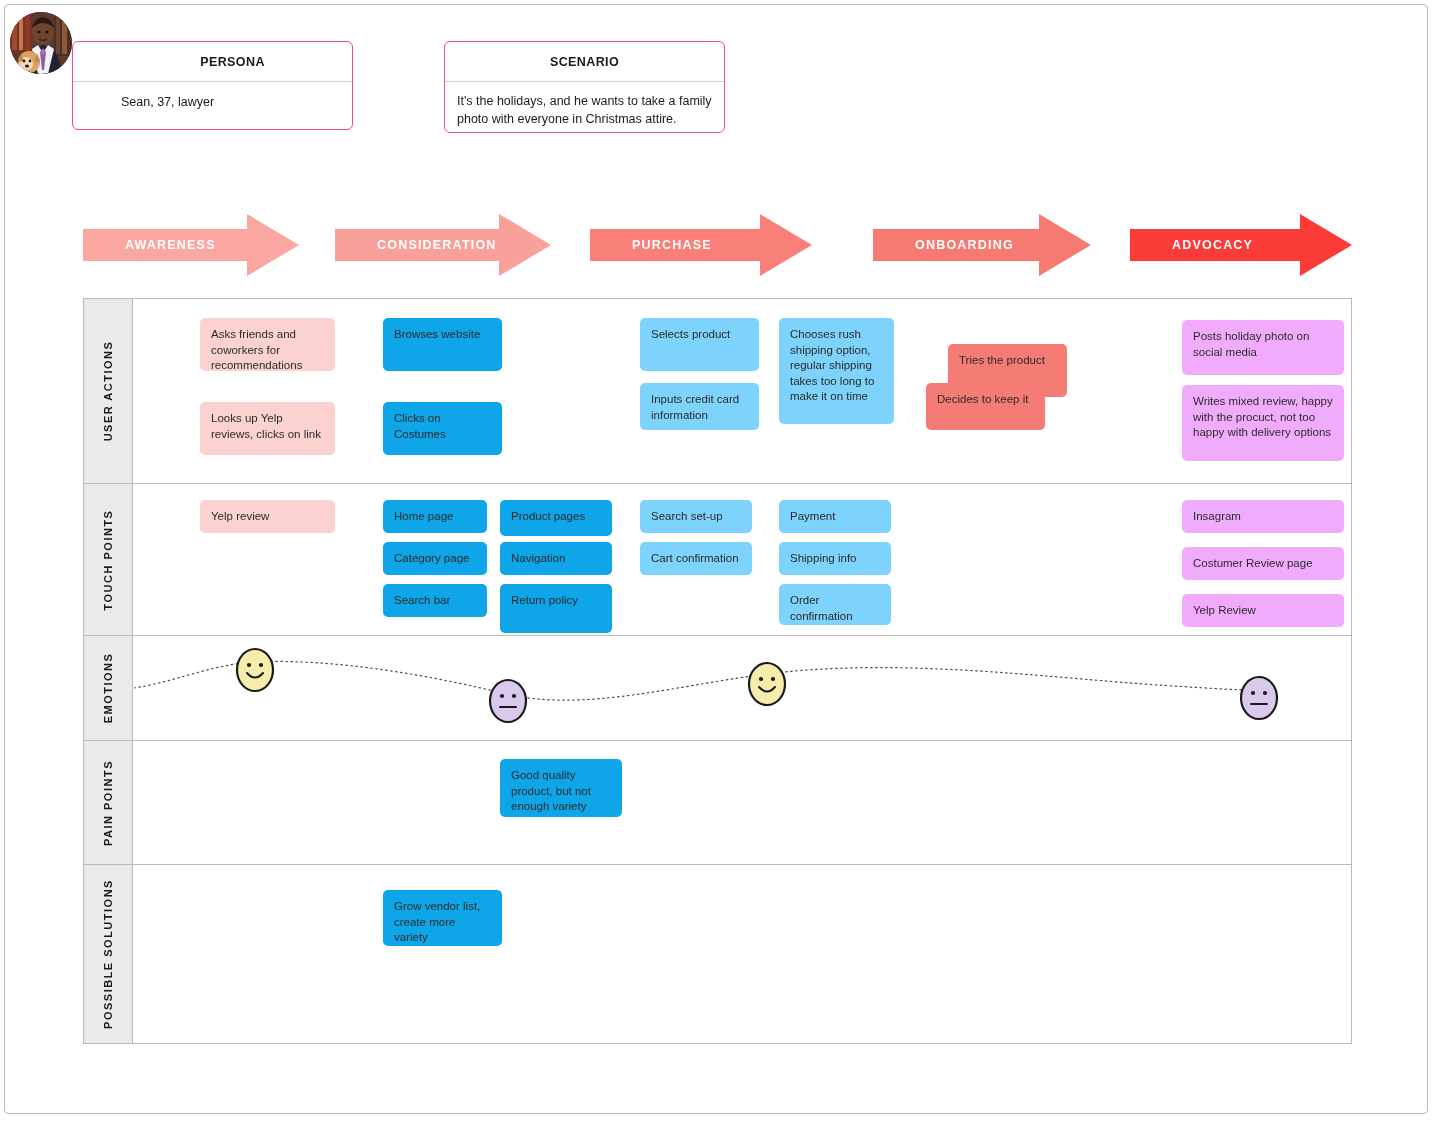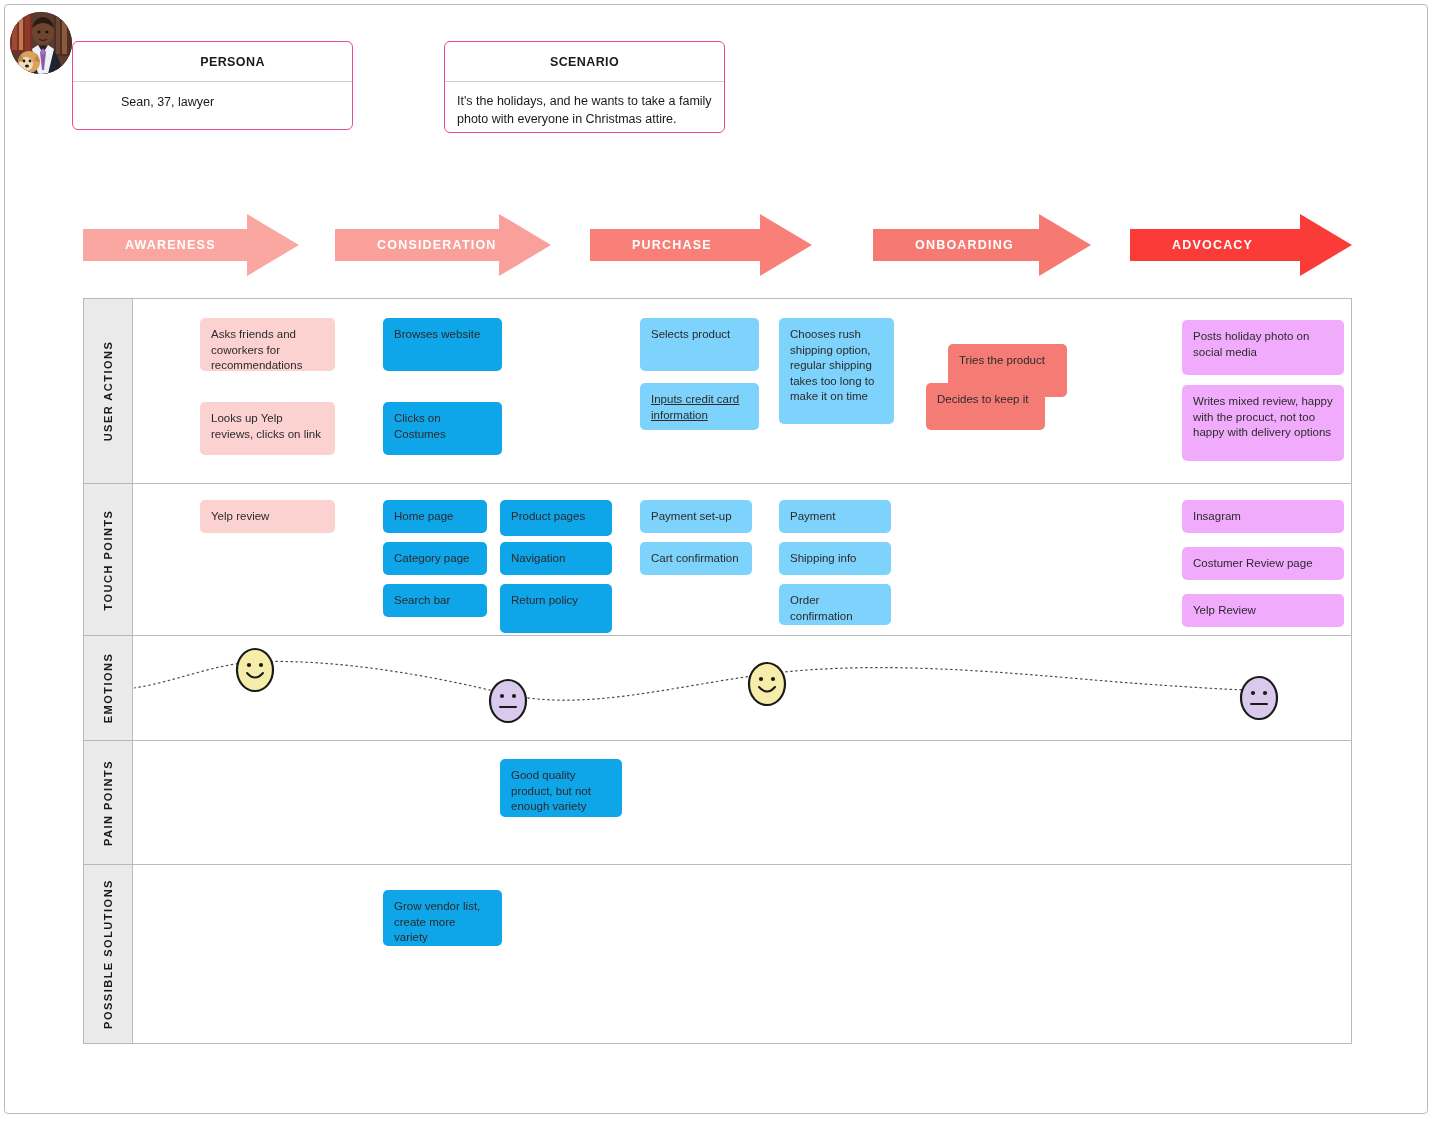--- a/index.html
+++ b/index.html
@@ -252,41 +252,41 @@
     <div class="row" style="height: 185px;">
       <div class="row-label">
         <span>USER ACTIONS</span>
       </div>
       <div class="row-content">
         <div class="note c1" style="left: 66px; top: 19px; width: 135px; height: 53px;">Asks friends and coworkers for recommendations</div>
         <div class="note c1" style="left: 66px; top: 103px; width: 135px; height: 53px;">Looks up Yelp reviews, clicks on link</div>
         <div class="note c2" style="left: 249px; top: 19px; width: 119px; height: 53px;">Browses website</div>
         <div class="note c2" style="left: 249px; top: 103px; width: 119px; height: 53px;">Clicks on Costumes</div>
         <div class="note c3" style="left: 506px; top: 19px; width: 119px; height: 53px;">Selects product</div>
-        <div class="note c3" style="left: 506px; top: 84px; width: 119px; height: 47px; text-decoration: underline;">Inputs credit card information</div>
+        <div class="note c3" style="left: 506px; top: 84px; width: 119px; height: 47px;">Inputs credit card information</div>
         <div class="note c3" style="left: 645px; top: 19px; width: 115px; height: 106px;">Chooses rush shipping option, regular shipping takes too long to make it on time</div>
         <div class="note c4" style="left: 814px; top: 19px; width: 119px; height: 53px; margin-top: 26px;">Tries the product</div>
         <div class="note c4" style="left: 792px; top: 84px; width: 119px; height: 47px;">Decides to keep it</div>
         <div class="note c5" style="left: 1048px; top: 21px; width: 162px; height: 55px;">Posts holiday photo on social media</div>
         <div class="note c5" style="left: 1048px; top: 86px; width: 162px; height: 76px;">Writes mixed review, happy with the procuct, not too happy with delivery options</div>
       </div>
     </div>
     <div class="row" style="height: 152px;">
       <div class="row-label">
         <span>TOUCH POINTS</span>
       </div>
       <div class="row-content">
         <div class="note c1" style="left: 66px; top: 16px; width: 135px; height: 33px;">Yelp review</div>
         <div class="note c2" style="left: 249px; top: 16px; width: 104px; height: 33px;">Home page</div>
         <div class="note c2" style="left: 249px; top: 58px; width: 104px; height: 33px;">Category page</div>
         <div class="note c2" style="left: 249px; top: 100px; width: 104px; height: 33px;">Search bar</div>
         <div class="note c2" style="left: 366px; top: 16px; width: 112px; height: 36px;">Product pages</div>
         <div class="note c2" style="left: 366px; top: 58px; width: 112px; height: 33px;">Navigation</div>
         <div class="note c2" style="left: 366px; top: 100px; width: 112px; height: 49px;">Return policy</div>
-        <div class="note c3" style="left: 506px; top: 16px; width: 112px; height: 33px;">Payment set-up</div>
+        <div class="note c3" style="left: 506px; top: 16px; width: 112px; height: 33px;">Search set-up</div>
         <div class="note c3" style="left: 506px; top: 58px; width: 112px; height: 33px;">Cart confirmation</div>
         <div class="note c3" style="left: 645px; top: 16px; width: 112px; height: 33px;">Payment</div>
         <div class="note c3" style="left: 645px; top: 58px; width: 112px; height: 33px;">Shipping info</div>
         <div class="note c3" style="left: 645px; top: 100px; width: 112px; height: 41px;">Order confirmation</div>
         <div class="note c5" style="left: 1048px; top: 16px; width: 162px; height: 33px;">Insagram</div>
         <div class="note c5" style="left: 1048px; top: 63px; width: 162px; height: 33px;">Costumer Review page</div>
         <div class="note c5" style="left: 1048px; top: 110px; width: 162px; height: 33px;">Yelp Review</div>
       </div>
     </div>
     <div class="row" style="height: 105px;">

